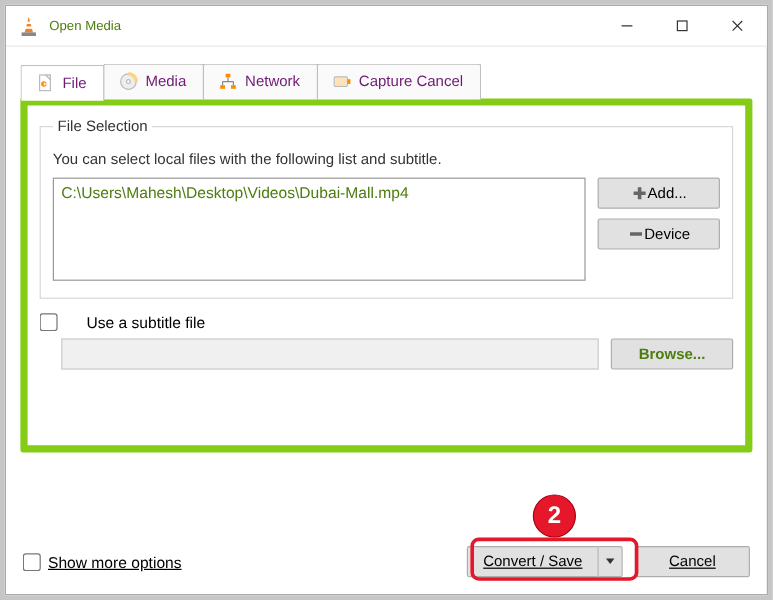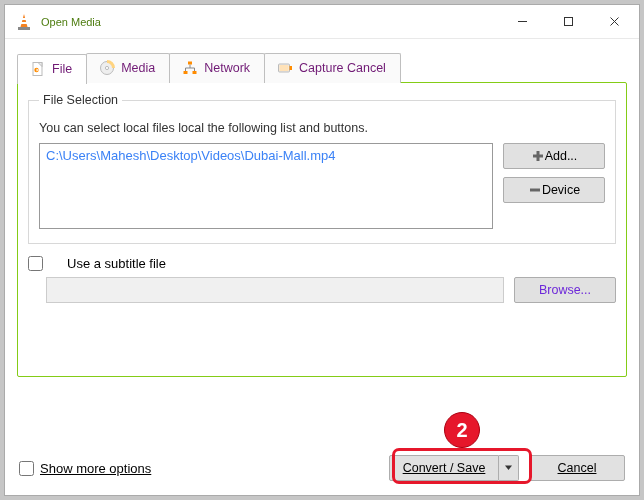--- a/index.html
+++ b/index.html
@@ -64,21 +64,21 @@
   border-radius: 2px 2px 0 0;
 }
 .tab.active {
   background: #fff;
   position: relative;
   top: 1px;
 }
 .tab .ticon { width: 16px; height: 16px; }
 
 .tab-panel {
-  border: 1px solid #84cc16;
+  border: 6px solid #84cc16;
   border-radius: 0 2px 2px 2px;
   padding: 10px 10px 14px 10px;
   position: relative;
   top: -1px;
   z-index: 1;
   background: #fff;
   min-height: 295px;
 }
 
 fieldset.group {
@@ -100,40 +100,41 @@
   display: flex;
   align-items: flex-start;
   gap: 10px;
 }
 .file-list {
   flex: 1;
   border: 1px solid #999;
   height: 86px;
   padding: 4px 6px;
   font-size: 13px;
-  color: #3b82f6;
+  color: #4d7c0f;
   background: #fff;
   overflow: auto;
 }
 .btn-col { display: flex; flex-direction: column; gap: 8px; }
 .btn {
   min-width: 102px;
   padding: 5px 8px;
   border: 1px solid #adadad;
   background: #e1e1e1;
   color: #000;
   font-size: 12.5px;
   display: inline-flex;
   align-items: center;
   justify-content: center;
   gap: 0;
   border-radius: 2px;
 }
 .btn:disabled, .btn.disabled {
-  color: #6d28d9;
+  color: #4d7c0f;
+  font-weight: bold;
 }
 .plus, .minus {
   width: 14px; height: 14px; display: inline-flex; align-items: center; justify-content: center;
 }
 .chk-row {
   display: flex;
   align-items: center;
   gap: 24px;
   margin: 12px 0 6px 0;
 }
@@ -268,21 +269,21 @@
                 <rect x="12.5" y="6" width="2.5" height="4" fill="#ff8c00"></rect>
               </svg></span>
         <span>Capture Cancel</span>
       </div>
     </div>
 
     <div class="tab-panel">
 
       <fieldset class="group">
         <legend>File Selection</legend>
-        <div class="help-text">You can select local files local the following list and buttons.</div>
+        <div class="help-text">You can select local files with the following list and subtitle.</div>
         <div class="file-row">
           <div class="file-list">
             <div>C:\Users\Mahesh\Desktop\Videos\Dubai-Mall.mp4</div>
           </div>
           <div class="btn-col">
             <button class="btn">
               <span class="plus">
                     <svg viewBox="0 0 14 14">
                       <line x1="7" y1="2" x2="7" y2="12" stroke="#666" stroke-width="3"></line>
                       <line x1="2" y1="7" x2="12" y2="7" stroke="#666" stroke-width="3"></line>

